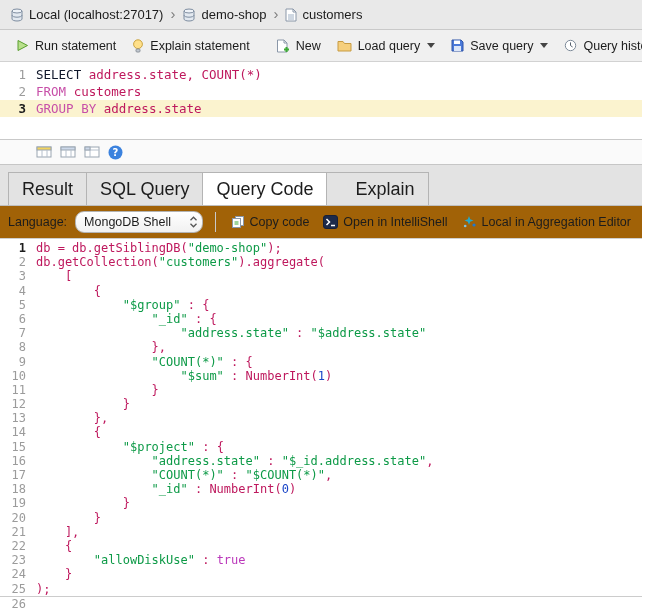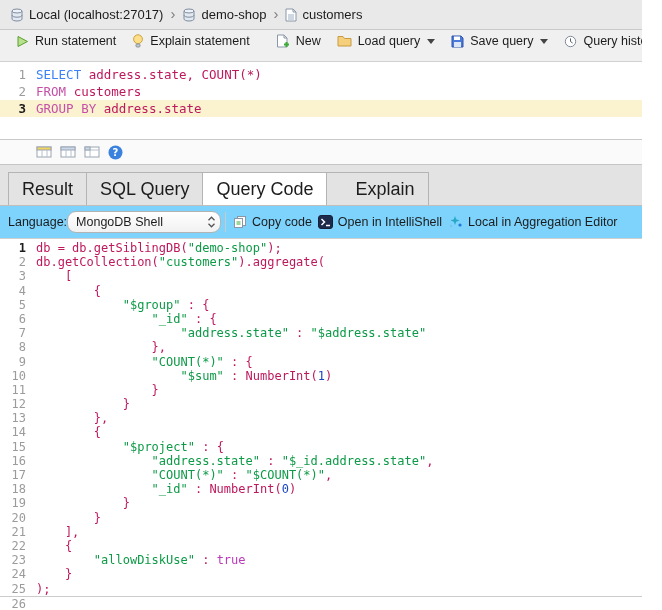--- a/index.html
+++ b/index.html
@@ -9,34 +9,34 @@
        display:flex;flex-direction:column;}
 
   
   .breadcrumb{flex:0 0 30px;background:#e9e9e9;border-bottom:1px solid #c9c9c9;
               display:flex;align-items:center;padding:0 10px;gap:7px;font-size:13px;}
   .bc-item{display:flex;align-items:center;gap:5px;}
   .bc-sep{color:#7d7d7d;font-size:15px;line-height:1;transform:translateY(-1px);}
 
   
   .toolbar{flex:0 0 32px;background:#f0f0f0;border-bottom:1px solid #d2d2d2;
-           display:flex;align-items:flex-start;padding:0 8px;font-size:12.5px;}
+           display:flex;align-items:center;padding:0 8px;font-size:12.5px;}
   .tbtn{display:flex;align-items:center;gap:6px;padding:4px 8px;border-radius:4px;cursor:default;white-space:nowrap;}
   .tb-sep{width:1px;height:18px;background:#c8c8c8;margin:0 5px;}
   .caret-down{margin-left:1px;display:inline-flex;}
 
   
   .ed-line{display:flex;width:100%;}
   .ln{flex:0 0 36px;text-align:right;padding-right:10px;color:#9b9b9b;}
   .ln-bold{color:#1c1c1c;font-weight:bold;}
   .code{white-space:pre;flex:1;}
   .hl{background:#fbf3cf;}
   .divider-top{border-top:1px solid #cccccc;gap:27px;}
   .tk-t{color:#be185d}.tk-s{color:#0d9a47}.tk-n{color:#1a46c8}.tk-b{color:#bb39bb}
-  .tk-k{color:#3b82f6}.tk-m{color:#c74fa8}
+  .tk-k{color:#0f172a}.tk-m{color:#c74fa8}
 
   
   .sql-editor{flex:0 0 78px;background:#fff;border-bottom:1px solid #c9c9c9;
               font-family:"DejaVu Sans Mono","Liberation Mono",monospace;font-size:12.5px;
               padding-top:4px;overflow:hidden;}
   #sql-lines .ed-line{height:17px;line-height:17px;}
 
   
   .iconrow{flex:0 0 25px;background:#fafafa;border-bottom:1px solid #c6c6c6;
            display:flex;align-items:center;padding-left:36px;gap:8px;}
@@ -45,22 +45,22 @@
   
   .tabstrip{flex:0 0 41px;background:#e3e3e3;border-bottom:1px solid #bfbfbf;
             display:flex;align-items:flex-end;padding-left:8px;}
   .tab-block{display:flex;height:33px;border:1px solid #b4b4b4;border-bottom:none;}
   .tab{display:flex;align-items:center;padding:0 13px;font-size:18px;
        border-right:1px solid #b4b4b4;background:#e3e3e3;white-space:nowrap;}
   .tab:last-child{border-right:none;padding-left:28px;}
   .tab.active{background:#ffffff;}
 
   
-  .langbar{flex:0 0 33px;background:#7dd3fc;border-bottom:1px solid #cfcfcf;
-           display:flex;align-items:center;padding:0 8px;font-size:12.5px;white-space:nowrap;}
+  .langbar{flex:0 0 33px;background:#a16207;border-bottom:1px solid #cfcfcf;
+           display:flex;align-items:center;padding:0 8px;font-size:12.5px;gap:8px;white-space:nowrap;}
   .dropdown{width:154px;height:22px;background:linear-gradient(#ffffff,#f1f1f1);
             border:1px solid #b3b3b3;border-radius:9px;display:flex;align-items:center;
             padding:0 4px 0 8px;justify-content:space-between;}
   .lb-sep{width:1px;height:20px;background:#c9c9c9;margin:0 4px;}
   .lbtn{display:flex;align-items:center;gap:5px;padding:3px 3px;}
 
   
   .code-editor{flex:1 1 auto;background:#fff;
                font-family:"DejaVu Sans Mono","Liberation Mono",monospace;font-size:12px;
                padding-top:2px;overflow:hidden;}

